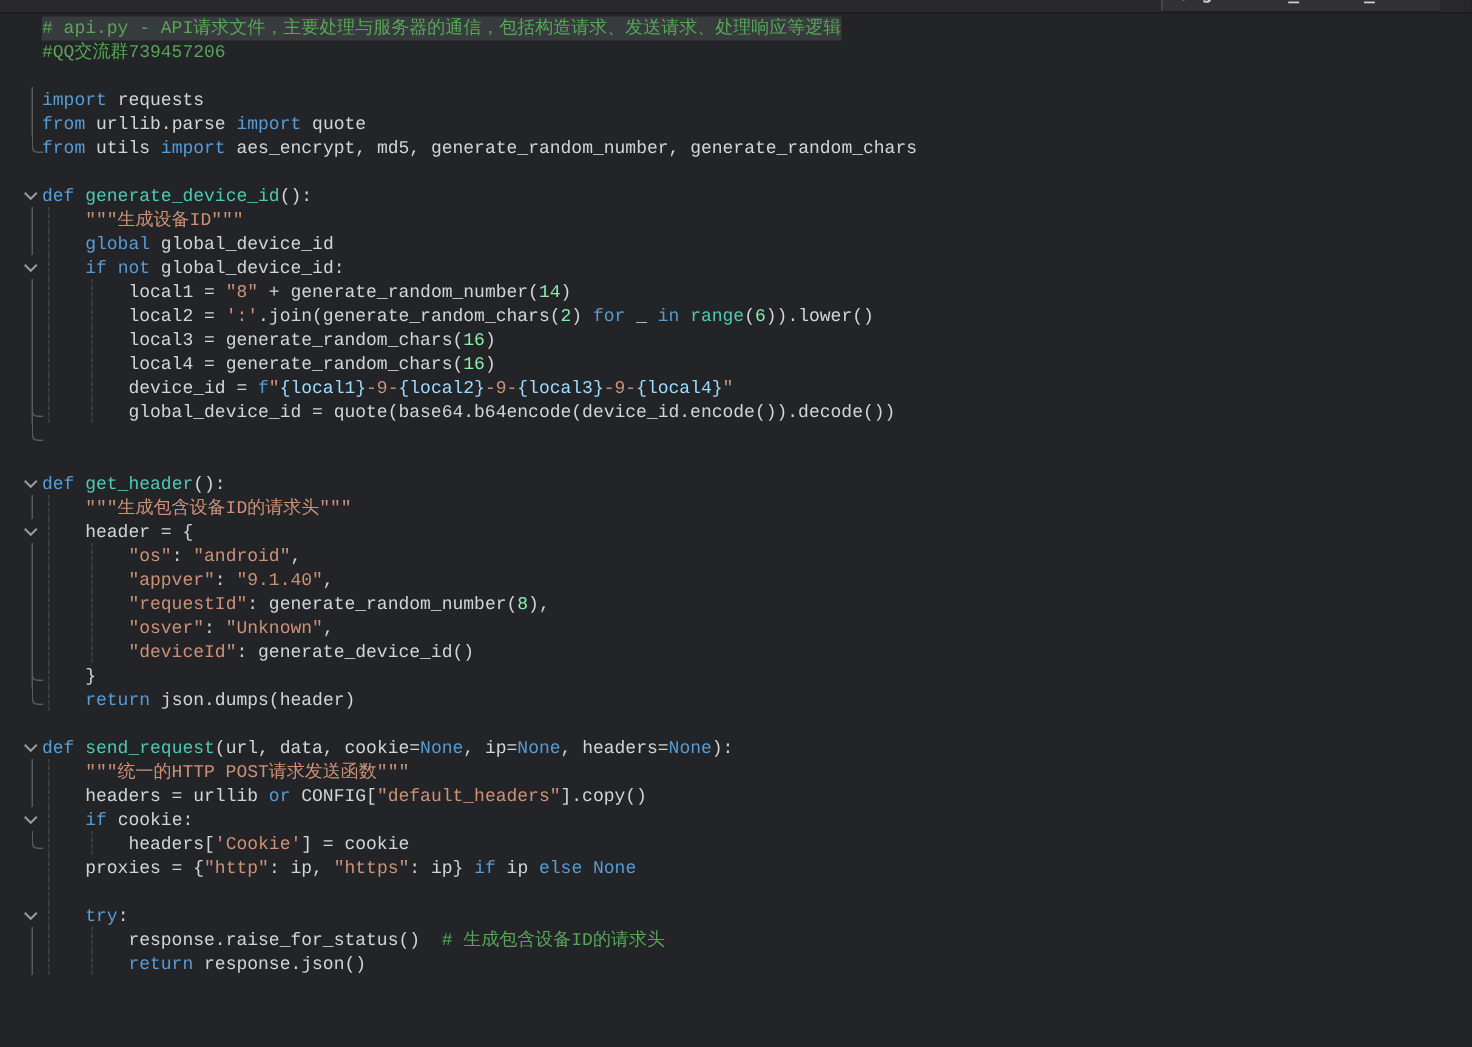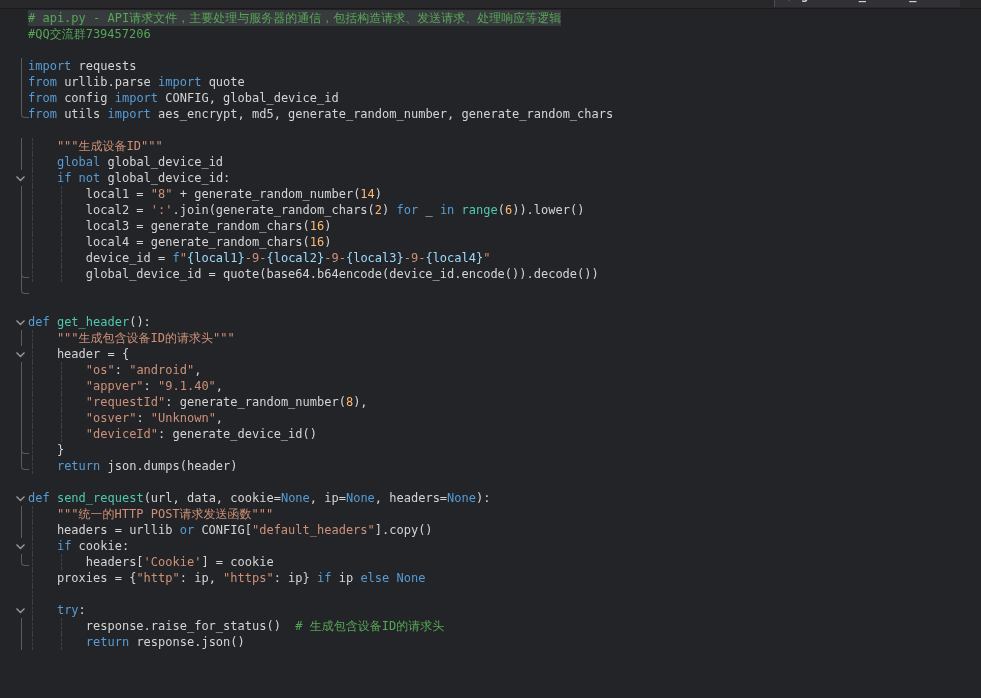--- a/index.html
+++ b/index.html
@@ -38,27 +38,27 @@
   }
   .fold-corner {
     position:absolute; left:21px; top:0; height:12px; width:8px;
     border-left:1px solid #5a5a5a; border-bottom:1px solid #5a5a5a;
     border-bottom-left-radius:4px;
   }
   .ig {
     position:absolute; top:0; bottom:0; width:0;
     border-left:1px dashed #404044;
   }
-  .linetext { display:inline-block; }
+  .linetext { display:inline-block;font-family:Liberation Mono, monospace; }
   .sel { background:#383b3d; }
 
   .tk-k  { color:#569CD6; }
   .tk-f  { color:#4EC9B0; }
   .tk-s  { color:#CE9178; }
-  .tk-n  { color:#fdba74; }
+  .tk-n  { color:#86efac; }
   .tk-v  { color:#D4D4D4; }
   .tk-c  { color:#57A557; }
   .tk-fs { color:#9CDCFE; }
 </style>
 </head>
 <body>
 
 <div class="editor">
   <div class="topstrip">
     <div class="popup">
@@ -90,33 +90,35 @@
         <div class="content"><span class="linetext"><span class="tk-k">import</span><span class="tk-v"> requests</span></span></div>
       </div>
       <div class="line">
         <div class="gutter">
           <i class="fold-line"></i>
         </div>
         <div class="content"><span class="linetext"><span class="tk-k">from</span><span class="tk-v"> urllib.parse </span><span class="tk-k">import</span><span class="tk-v"> quote</span></span></div>
       </div>
       <div class="line">
         <div class="gutter">
-          <i class="fold-line"></i>
-        </div>
-        <div class="content"><span class="linetext"><span class="tk-k">from</span><span class="tk-v"> config </span><span class="tk-k">import</span><span class="tk-v"> CONFIG, global_device_id</span></span></div>
-      </div>
-      <div class="line">
-        <div class="gutter">
           <i class="fold-corner"></i>
         </div>
         <div class="content"><span class="linetext"><span class="tk-k">from</span><span class="tk-v"> utils </span><span class="tk-k">import</span><span class="tk-v"> aes_encrypt, md5, generate_random_number, generate_random_chars</span></span></div>
       </div>
       <div class="line">
         <div class="gutter"></div>
         <div class="content"><span class="linetext"></span></div>
+      </div>
+      <div class="line">
+        <div class="gutter">
+          <svg class="chev" width="11" height="9" viewBox="0 0 11 9">
+            <polyline points="1.5,2.5 5.5,6.5 9.5,2.5" fill="none" stroke="#9a9a9a" stroke-width="1.4"></polyline>
+          </svg>
+        </div>
+        <div class="content"><span class="linetext"><span class="tk-k">def</span><span class="tk-v"> </span><span class="tk-f">generate_device_id</span><span class="tk-v">():</span></span></div>
       </div>
       <div class="line">
         <div class="gutter">
           <i class="fold-line"></i>
         </div>
         <div class="content"><span class="ig" style="left: 4px;"></span><span class="linetext"><span class="tk-s">    """生成设备ID"""</span></span></div>
       </div>
       <div class="line">
         <div class="gutter">
           <i class="fold-line"></i>

